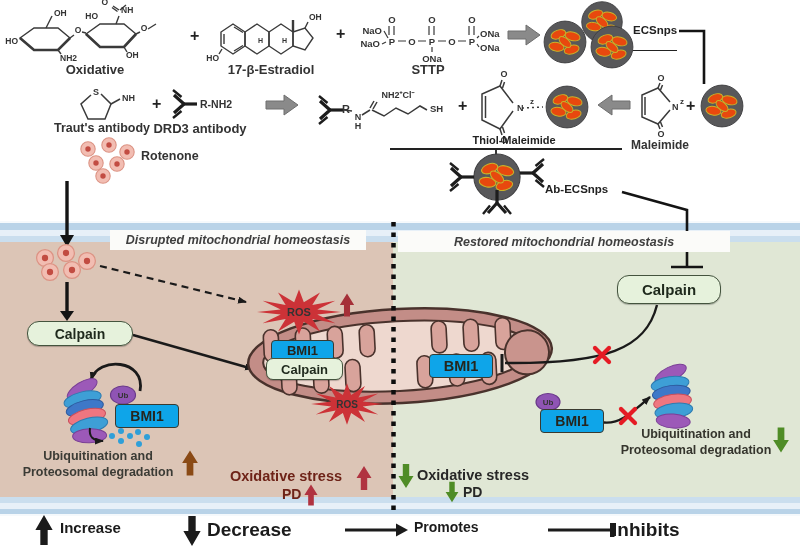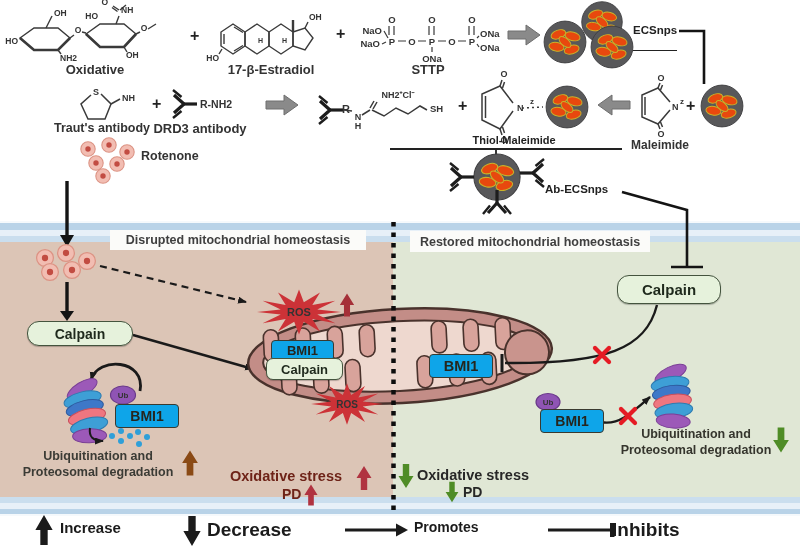--- a/index.html
+++ b/index.html
@@ -9,21 +9,21 @@
   .bg{z-index:1;}
   #overlay{position:absolute;left:0;top:0;z-index:5;}
   .lbl{position:absolute;z-index:10;font-weight:bold;color:#333;white-space:nowrap;}
   .ctr{text-align:center;}
   .gbox{position:absolute;z-index:10;background:#e6f2dc;border:1.6px solid #44543e;border-radius:12px;
         display:flex;align-items:center;justify-content:center;font-weight:bold;color:#1e291c;
         box-shadow:0 1px 1px rgba(0,0,0,.25);}
   .cbox{position:absolute;z-index:10;background:#0ea5e9;border:1.6px solid #3a3a30;border-radius:4px;
         display:flex;align-items:center;justify-content:center;font-weight:bold;color:#26261e;}
   .ptitle{position:absolute;z-index:10;background:#fbfbf9;display:flex;align-items:center;justify-content:center;
-        font-weight:bold;color:#3f3f3f;font-size:12.5px;}
+        font-weight:bold;color:#3f3f3f;font-size:12.5px;font-style:italic;}
   .membrane{position:absolute;left:0;width:800px;z-index:2;}
   svg text{font-family:"Liberation Sans",sans-serif;font-weight:bold;fill:#333;}
 </style>
 </head>
 <body>
 
 <div id="fig">
 
   <div class="abs bg" style="left:0;top:242px;width:393px;height:255px;background:#dcc5b6;"></div>
   <div class="abs bg" style="left:393px;top:242px;width:407px;height:255px;background:#e0e7d5;"></div>
@@ -330,21 +330,21 @@
   <div class="lbl ctr" style="left:40px;top:121px;width:124px;font-size:12.5px;">Traut's antibody</div>
   <div class="lbl ctr" style="left:140px;top:121px;width:120px;font-size:13px;">DRD3 antibody</div>
   <div class="lbl ctr" style="left:452px;top:134px;width:124px;font-size:11px;color:#222;">Thiol-Maleimide</div>
   <div class="lbl ctr" style="left:618px;top:138px;width:84px;font-size:12px;">Maleimide</div>
   <div class="lbl" style="left:545px;top:183px;font-size:11.5px;color:#222;">Ab-ECSnps</div>
   <div class="lbl" style="left:141px;top:149px;font-size:12.5px;">Rotenone</div>
 
   <div class="ptitle" style="left:110px;top:230px;width:256px;height:20px;">
     <span>Disrupted mitochondrial homeostasis</span>
   </div>
-  <div class="ptitle" style="left:398px;top:231px;width:240px;height:21px;margin-left:12px;">
+  <div class="ptitle" style="left:398px;top:231px;width:332px;height:21px;">
     <span>Restored mitochondrial homeostasis</span>
   </div>
 
   <div class="gbox" style="left:27px;top:321px;width:104px;height:23px;font-size:14px;">Calpain</div>
   <div class="cbox" style="left:271px;top:340px;width:61px;height:19px;font-size:13px;">BMI1</div>
   <div class="gbox" style="left:266px;top:358px;width:75px;height:20px;font-size:13px;border-radius:7px;">Calpain</div>
   <div class="cbox" style="left:115px;top:404px;width:62px;height:22px;font-size:14px;">BMI1</div>
 
   <div class="lbl ctr" style="left:12px;top:449px;width:172px;font-size:12.5px;color:#3b3b35;line-height:1.25;">
     <div>Ubiquitination and</div>

